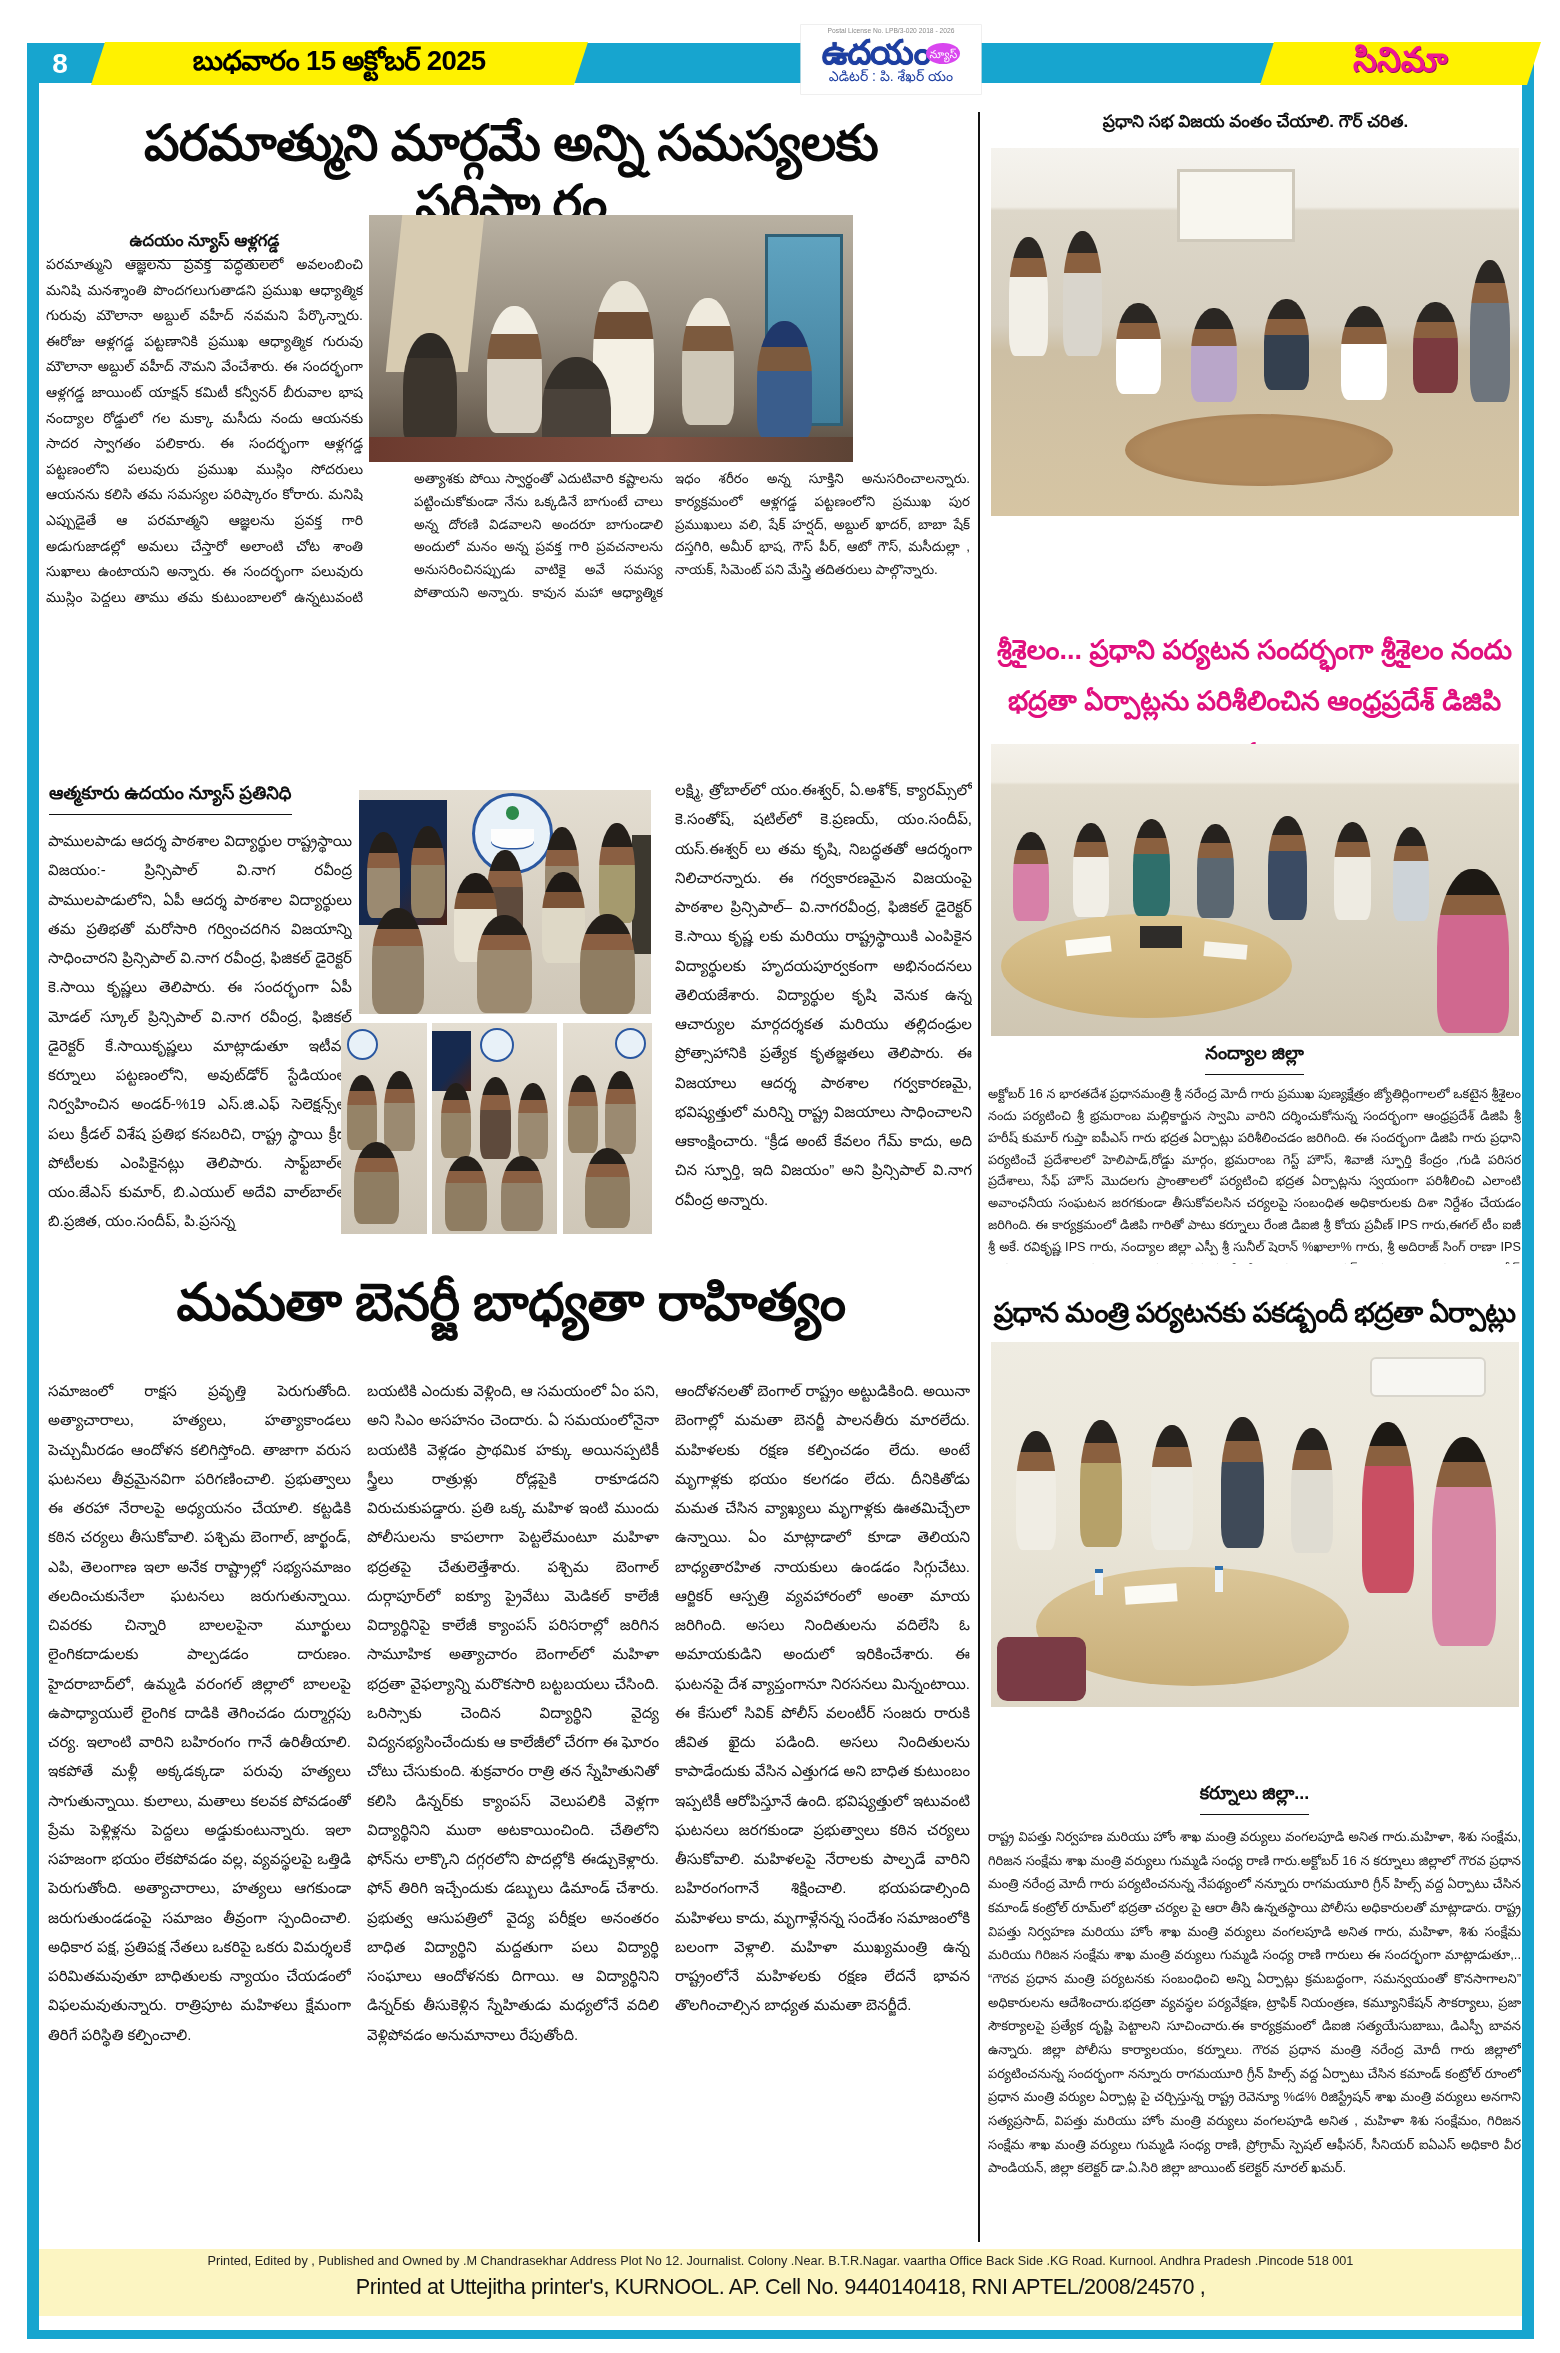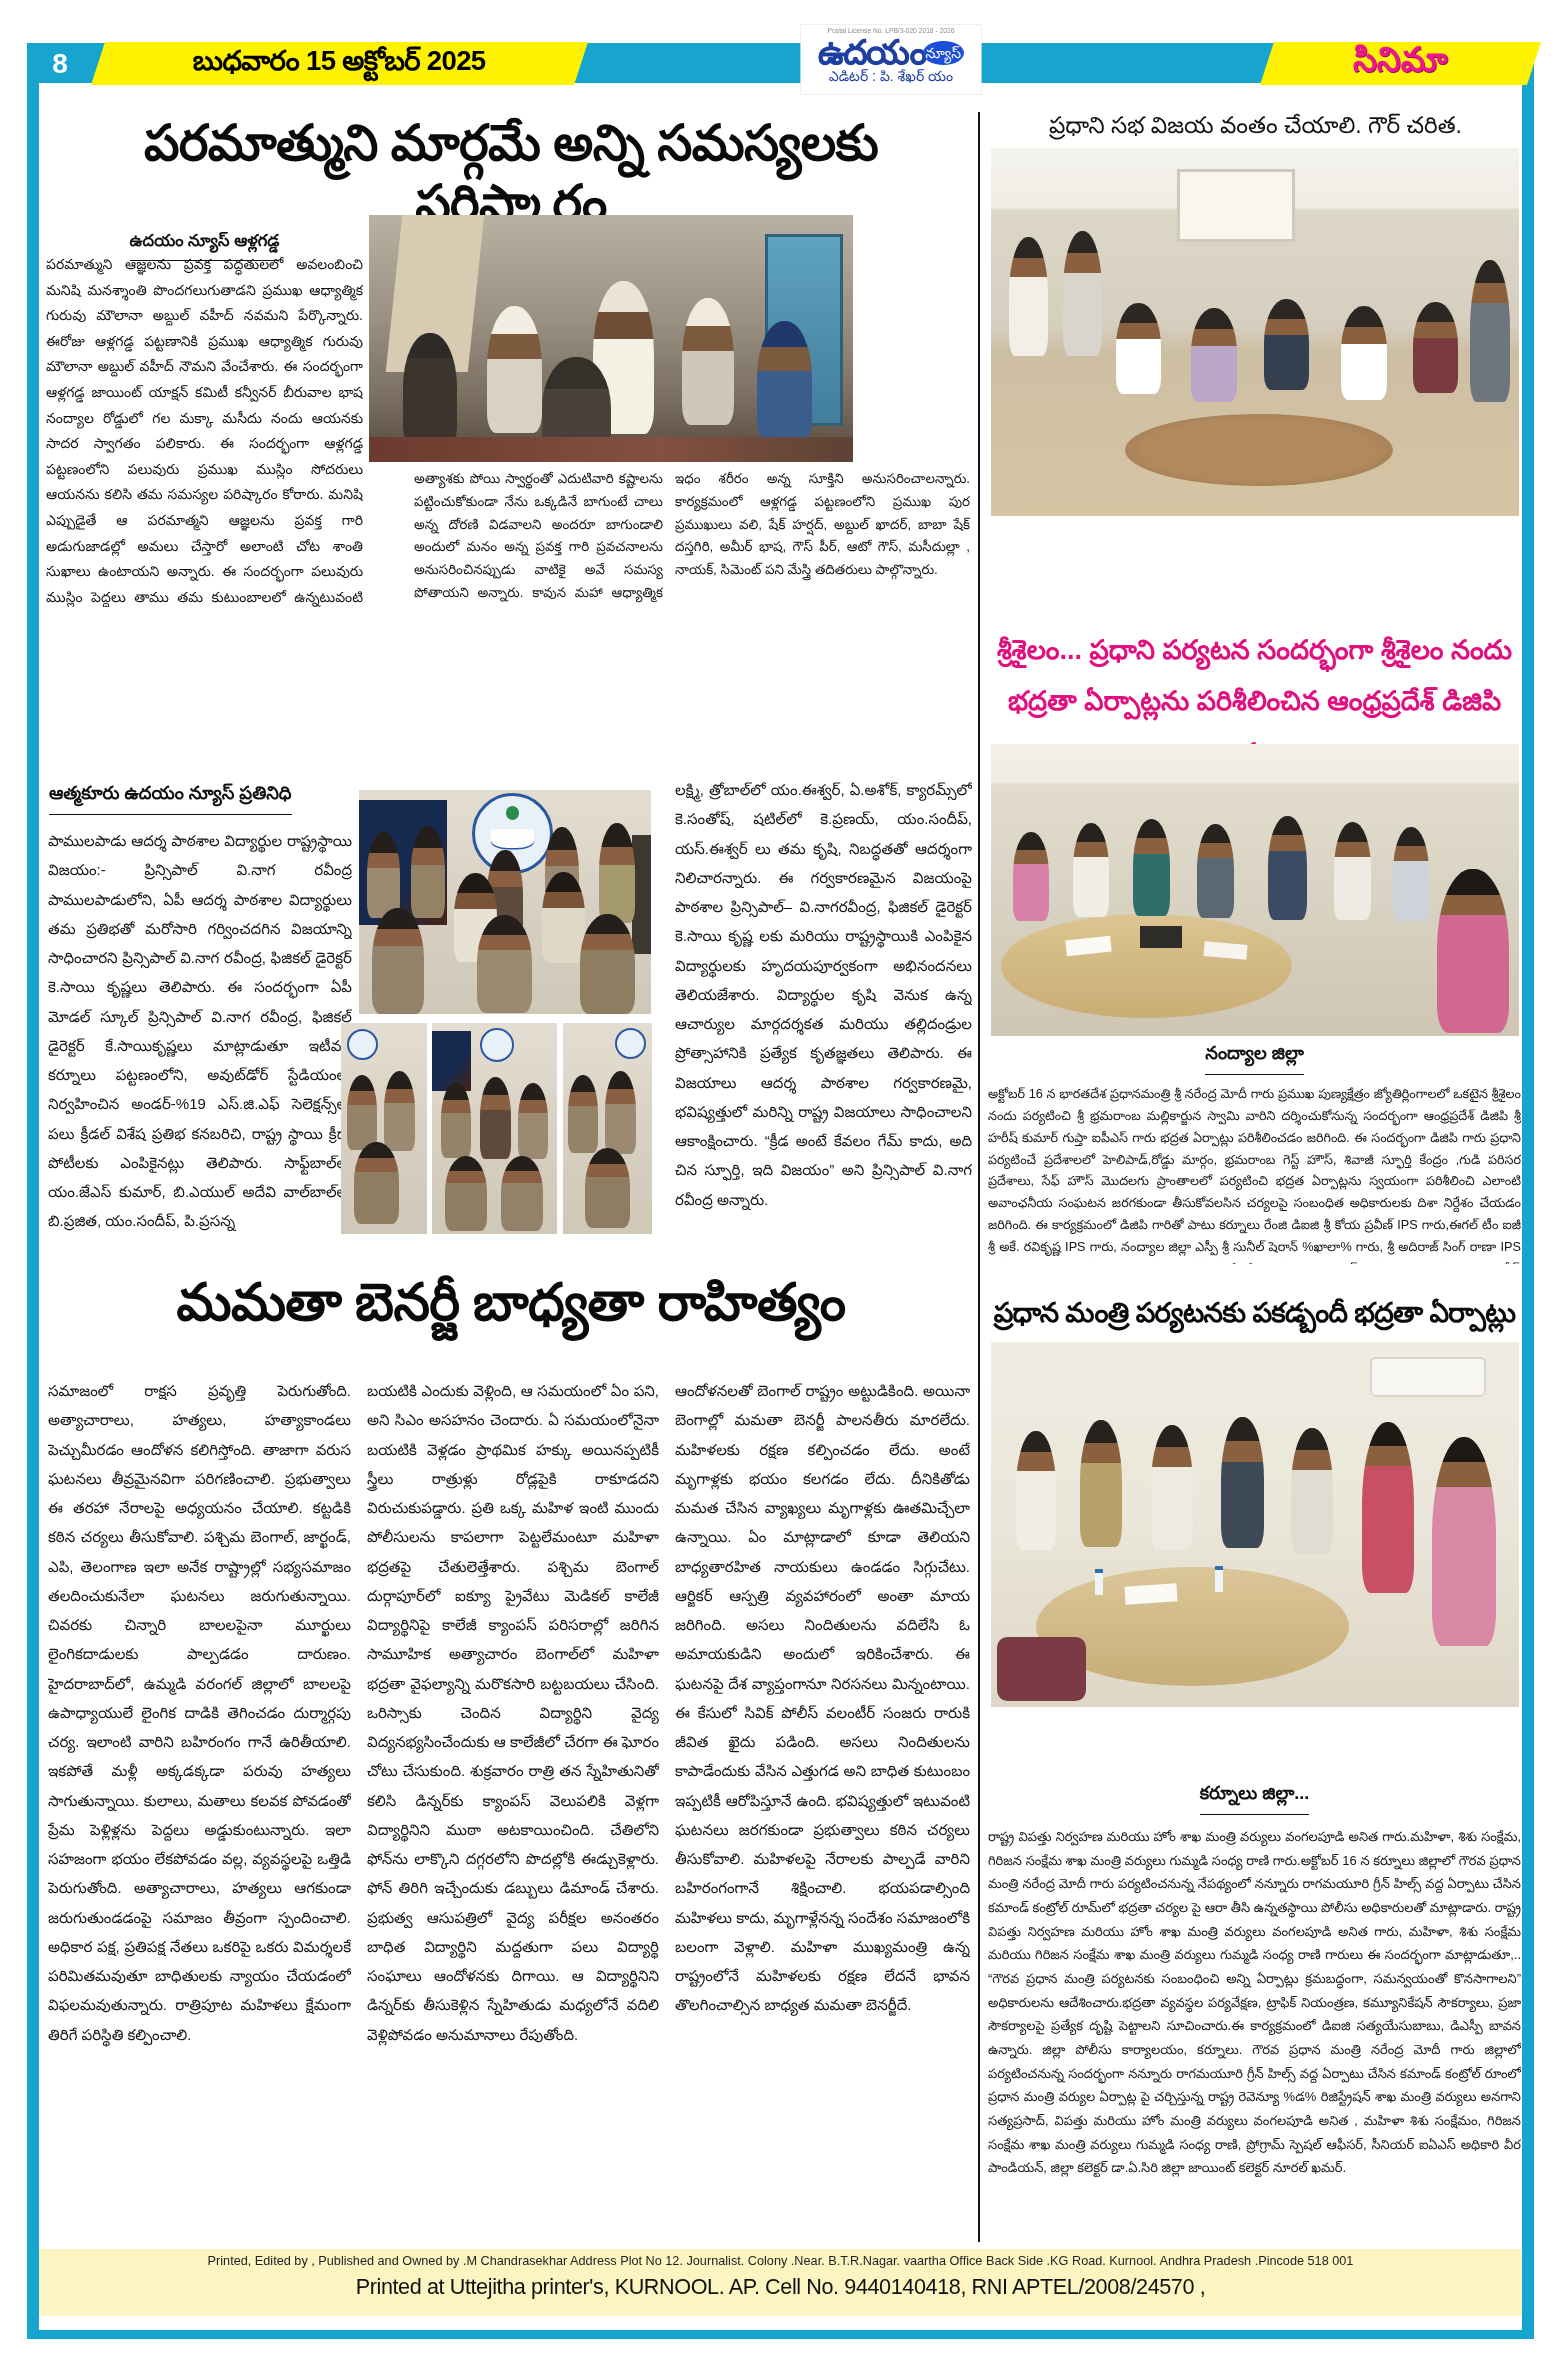--- a/index.html
+++ b/index.html
@@ -13,21 +13,21 @@
   
   .page-num{color:#fff;font-size:28px;font-weight:bold;text-align:center;}
   .plate{background:#fff200;transform:skewX(-18deg);display:flex;align-items:center;justify-content:center;}
   .plate .unskew{transform:skewX(18deg);white-space:nowrap;}
   .date-text{font-size:27.6px;font-weight:900;color:#000;letter-spacing:-0.7px;}
   .cinema-text{font-size:34px;font-weight:900;color:#ee1690;text-shadow:0.7px 0.7px 0 #8d0d56;}
   .masthead{background:#ffffff;text-align:center;line-height:1.1;padding-top:2.2px;box-shadow:0 0 0 0.7px #e8e8e8;}
   .masthead .postal{font-size:6.7px;color:#8a8a8a;letter-spacing:0;}
   .masthead .title{font-size:34px;font-weight:900;color:#1d3fa3;letter-spacing:-1.5px;line-height:1.0;
       text-shadow:0 0 0.7px #12286e;}
-  .masthead .badge{display:inline-block;background:#1d4ed8;color:#fff;font-size:14px;border-radius:50%;
+  .masthead .badge{display:inline-block;background:#d946ef;color:#fff;font-size:11px;border-radius:50%;
       padding:4.5px 3px;vertical-align:6px;margin-left:-3px;}
   .masthead .editor{font-size:14px;color:#1d3fa3;}
   
   .headline-xl{font-weight:900;color:#0a0a0a;text-align:center;letter-spacing:-0.7px;}
   .byline{display:inline-block;font-weight:bold;border-bottom:1.5px solid #111;padding-bottom:6px;}
   .bodytext{text-align:justify;color:#131313;}
   .pinkhead{color:#e0107e;font-weight:800;text-align:center;}
   .divider-v{background:#141414;}
   
   .ph{position:absolute;overflow:hidden;background:#cfc8ba;}
@@ -89,21 +89,21 @@
   <span class="p" style="left:313px;top:83px;width:52px;height:127px;background:linear-gradient(180deg,#efeadd 0 22%,#7c5a3e 22% 42%,#cfc8b8 42% 100%);"></span>
   <span class="p" style="left:388px;top:106px;width:55px;height:119px;background:linear-gradient(180deg,#20386b 0 22%,#7c5a3e 22% 42%,#3a5d8c 42% 100%);"></span>
   <span class="p" style="left:173px;top:142px;width:69px;height:106px;background:linear-gradient(180deg,#35302a 0 30%,#4a423a 30% 100%);"></span>
   <span style="left:0;bottom:0;width:100%;height:25px;background:linear-gradient(90deg,#6b3a2e,#845041 60%,#5c4335);"></span>
 </div>
 
 <div class="abs bodytext" style="left:46px;top:252px;width:317px;height:355px;font-size:14px;line-height:1.83;overflow:hidden;">పరమాత్ముని ఆజ్ఞలను ప్రవక్త పద్ధతులలో అవలంబించి మనిషి మనశ్శాంతి పొందగలుగుతాడని ప్రముఖ ఆధ్యాత్మిక గురువు మౌలానా అబ్దుల్ వహీద్ నవమని పేర్కొన్నారు. ఈరోజు ఆళ్లగడ్డ పట్టణానికి ప్రముఖ ఆధ్యాత్మిక గురువు మౌలానా అబ్దుల్ వహీద్ నౌమని వేంచేశారు. ఈ సందర్భంగా ఆళ్లగడ్డ జాయింట్ యాక్షన్ కమిటీ కన్వీనర్ బీరువాల భాష నంద్యాల రోడ్డులో గల మక్కా మసీదు నందు ఆయనకు సాదర స్వాగతం పలికారు. ఈ సందర్భంగా ఆళ్లగడ్డ పట్టణంలోని పలువురు ప్రముఖ ముస్లిం సోదరులు ఆయనను కలిసి తమ సమస్యల పరిష్కారం కోరారు. మనిషి ఎప్పుడైతే ఆ పరమాత్మని ఆజ్ఞలను ప్రవక్త గారి అడుగుజాడల్లో అమలు చేస్తారో అలాంటి చోట శాంతి సుఖాలు ఉంటాయని అన్నారు. ఈ సందర్భంగా పలువురు ముస్లిం పెద్దలు తాము తమ కుటుంబాలలో ఉన్నటువంటి బాధలు, భయాలను ఆయన ముందర ప్రస్తావించారు. సమస్యలు ఎన్ని ఉన్నా పరమాత్ముని మార్గదర్శనం అందుకు అనుసరించాల్సిన అవసరం ఉందని, పద్ధతులను వారికి వివరించారు.</div>
 <div class="abs bodytext" style="left:414px;top:468px;width:249px;height:140px;font-size:13.4px;line-height:1.7;overflow:hidden;">అత్యాశకు పోయి స్వార్థంతో ఎదుటివారి కష్టాలను పట్టించుకోకుండా నేను ఒక్కడినే బాగుంటే చాలు అన్న దోరణి విడవాలని అందరూ బాగుండాలి అందులో మనం అన్న ప్రవక్త గారి ప్రవచనాలను అనుసరించినప్పుడు వాటికై అవే సమస్య పోతాయని అన్నారు. కావున మహా ఆధ్యాత్మిక చింతన కలిగి ఉండి పరోపకారం</div>
 <div class="abs bodytext" style="left:675px;top:468px;width:295px;height:140px;font-size:13.4px;line-height:1.7;overflow:hidden;">ఇధం శరీరం అన్న సూక్తిని అనుసరించాలన్నారు. కార్యక్రమంలో ఆళ్లగడ్డ పట్టణంలోని ప్రముఖ పుర ప్రముఖులు వలి, షేక్ హర్షద్, అబ్దుల్ ఖాదర్, బాబా షేక్ దస్తగిరి, అమీర్ భాష, గౌస్ పీర్, ఆటో గౌస్, మసీదుల్లా , నాయక్, సిమెంట్ పని మేస్త్రి తదితరులు పాల్గొన్నారు.</div>
 
-<div class="abs" style="left:991px;top:112px;width:529px;font-size:23px;font-weight:normal;text-align:center;">ప్రధాని సభ విజయ వంతం చేయాలి. గౌర్ చరిత.</div>
+<div class="abs" style="left:991px;top:112px;width:529px;font-size:17px;font-weight:bold;text-align:center;">ప్రధాని సభ విజయ వంతం చేయాలి. గౌర్ చరిత.</div>
 
 <div class="ph ph-b" style="left:991px;top:148px;width:528px;height:368px;">
   <span style="left:186px;top:21px;width:112px;height:67px;background:#f8f6ef;border:3px solid #cfc9bb;"></span>
   <span style="left:134px;bottom:30px;width:268px;height:72px;background:radial-gradient(ellipse at center,#b08a5d 0 60%,#97704a 100%);border-radius:50%;"></span>
   <span class="p" style="left:18px;top:89px;width:39px;height:119px;background:linear-gradient(180deg,#2b2723 0 18%,#8a603f 18% 34%,#f2efe7 34% 100%);"></span>
   <span class="p" style="left:72px;top:83px;width:39px;height:125px;background:linear-gradient(180deg,#2b2723 0 18%,#8a603f 18% 34%,#d9d5cc 34% 100%);"></span>
   <span class="p" style="left:125px;top:155px;width:45px;height:91px;background:linear-gradient(180deg,#2b2723 0 22%,#8a603f 22% 40%,#ffffff 40% 100%);"></span>
   <span class="p" style="left:200px;top:160px;width:46px;height:94px;background:linear-gradient(180deg,#2b2723 0 22%,#8a603f 22% 40%,#b9a6c9 40% 100%);"></span>
   <span class="p" style="left:273px;top:151px;width:45px;height:91px;background:linear-gradient(180deg,#2b2723 0 22%,#8a603f 22% 40%,#34404f 40% 100%);"></span>
   <span class="p" style="left:350px;top:158px;width:46px;height:94px;background:linear-gradient(180deg,#2b2723 0 22%,#8a603f 22% 40%,#ffffff 40% 100%);"></span>

